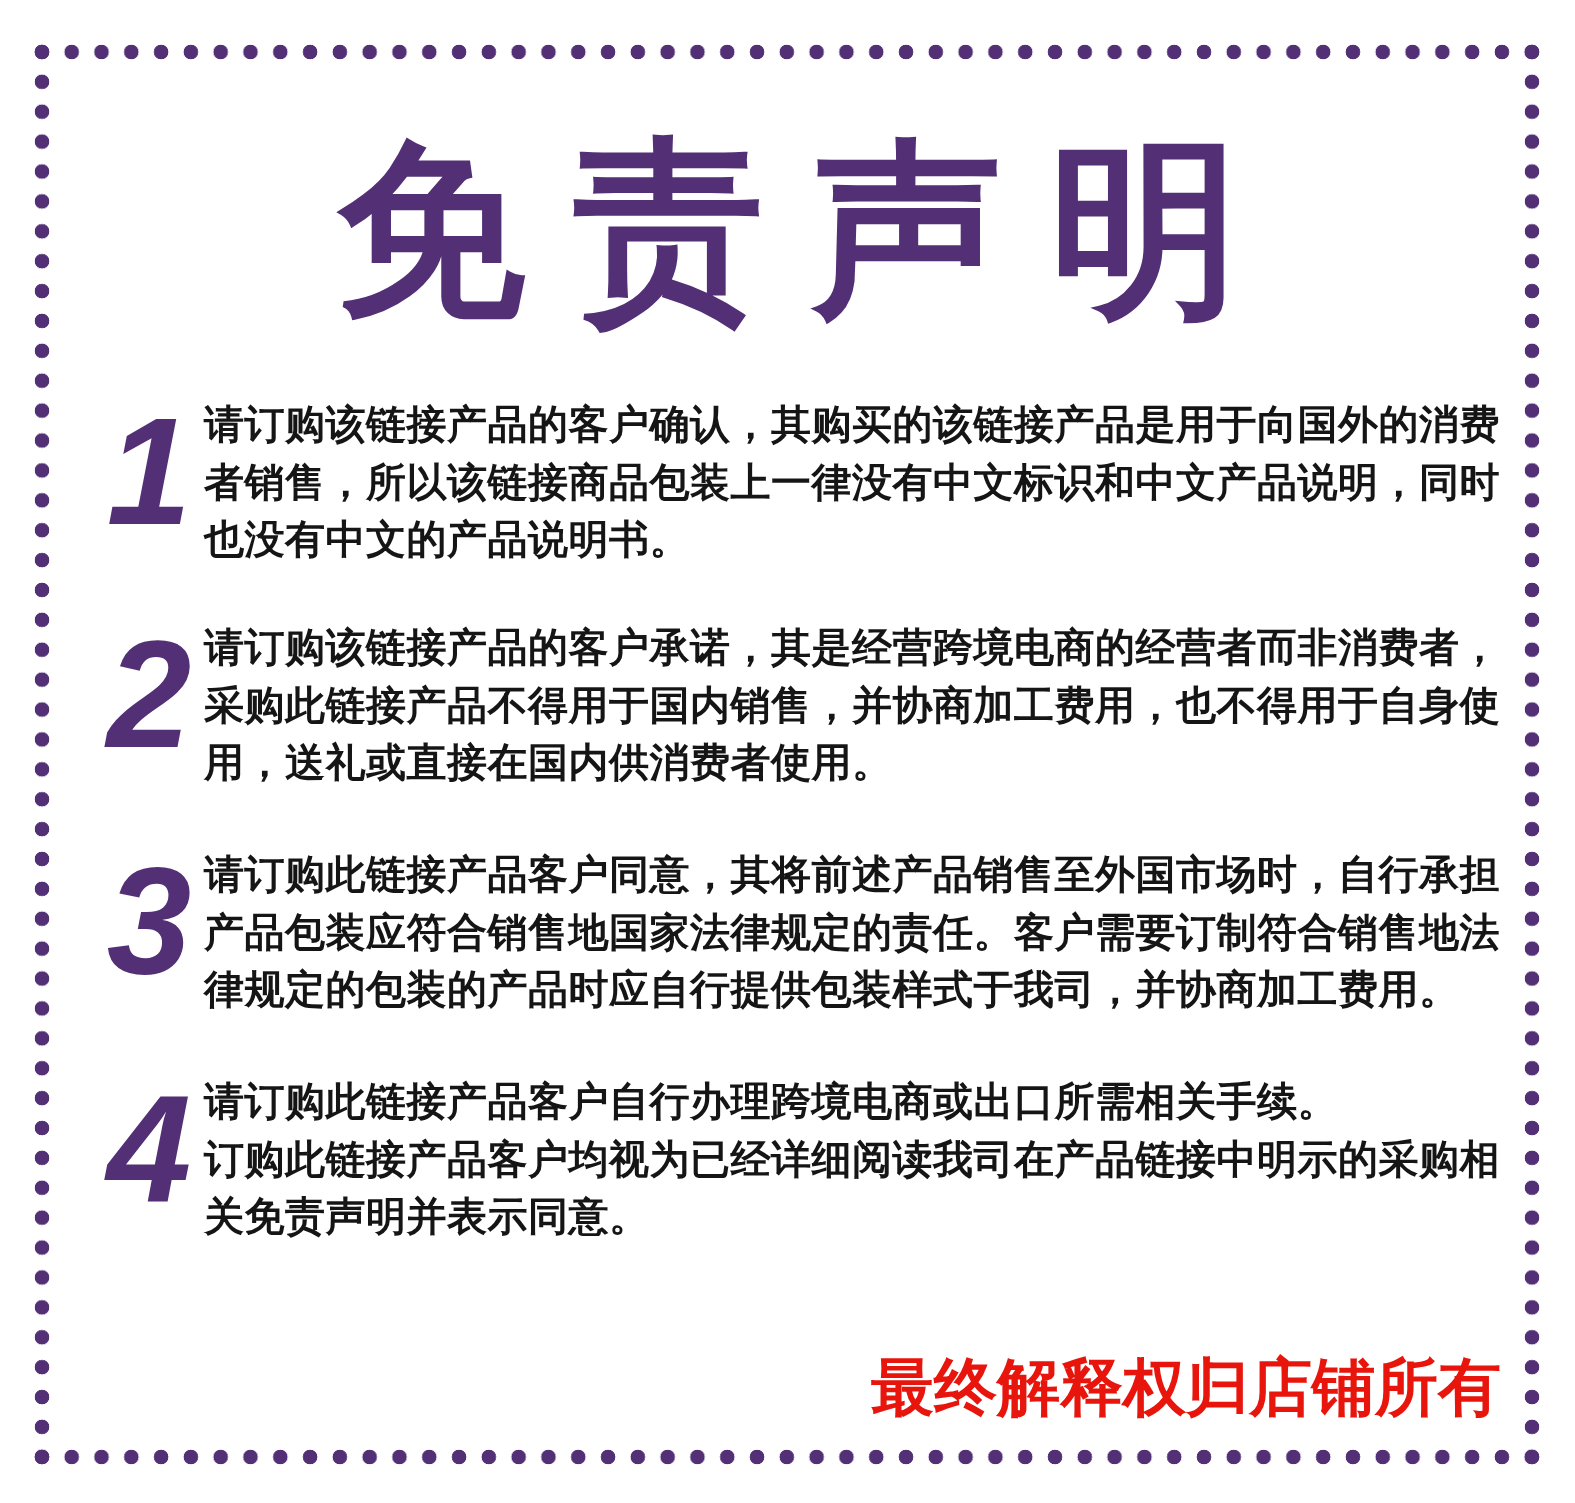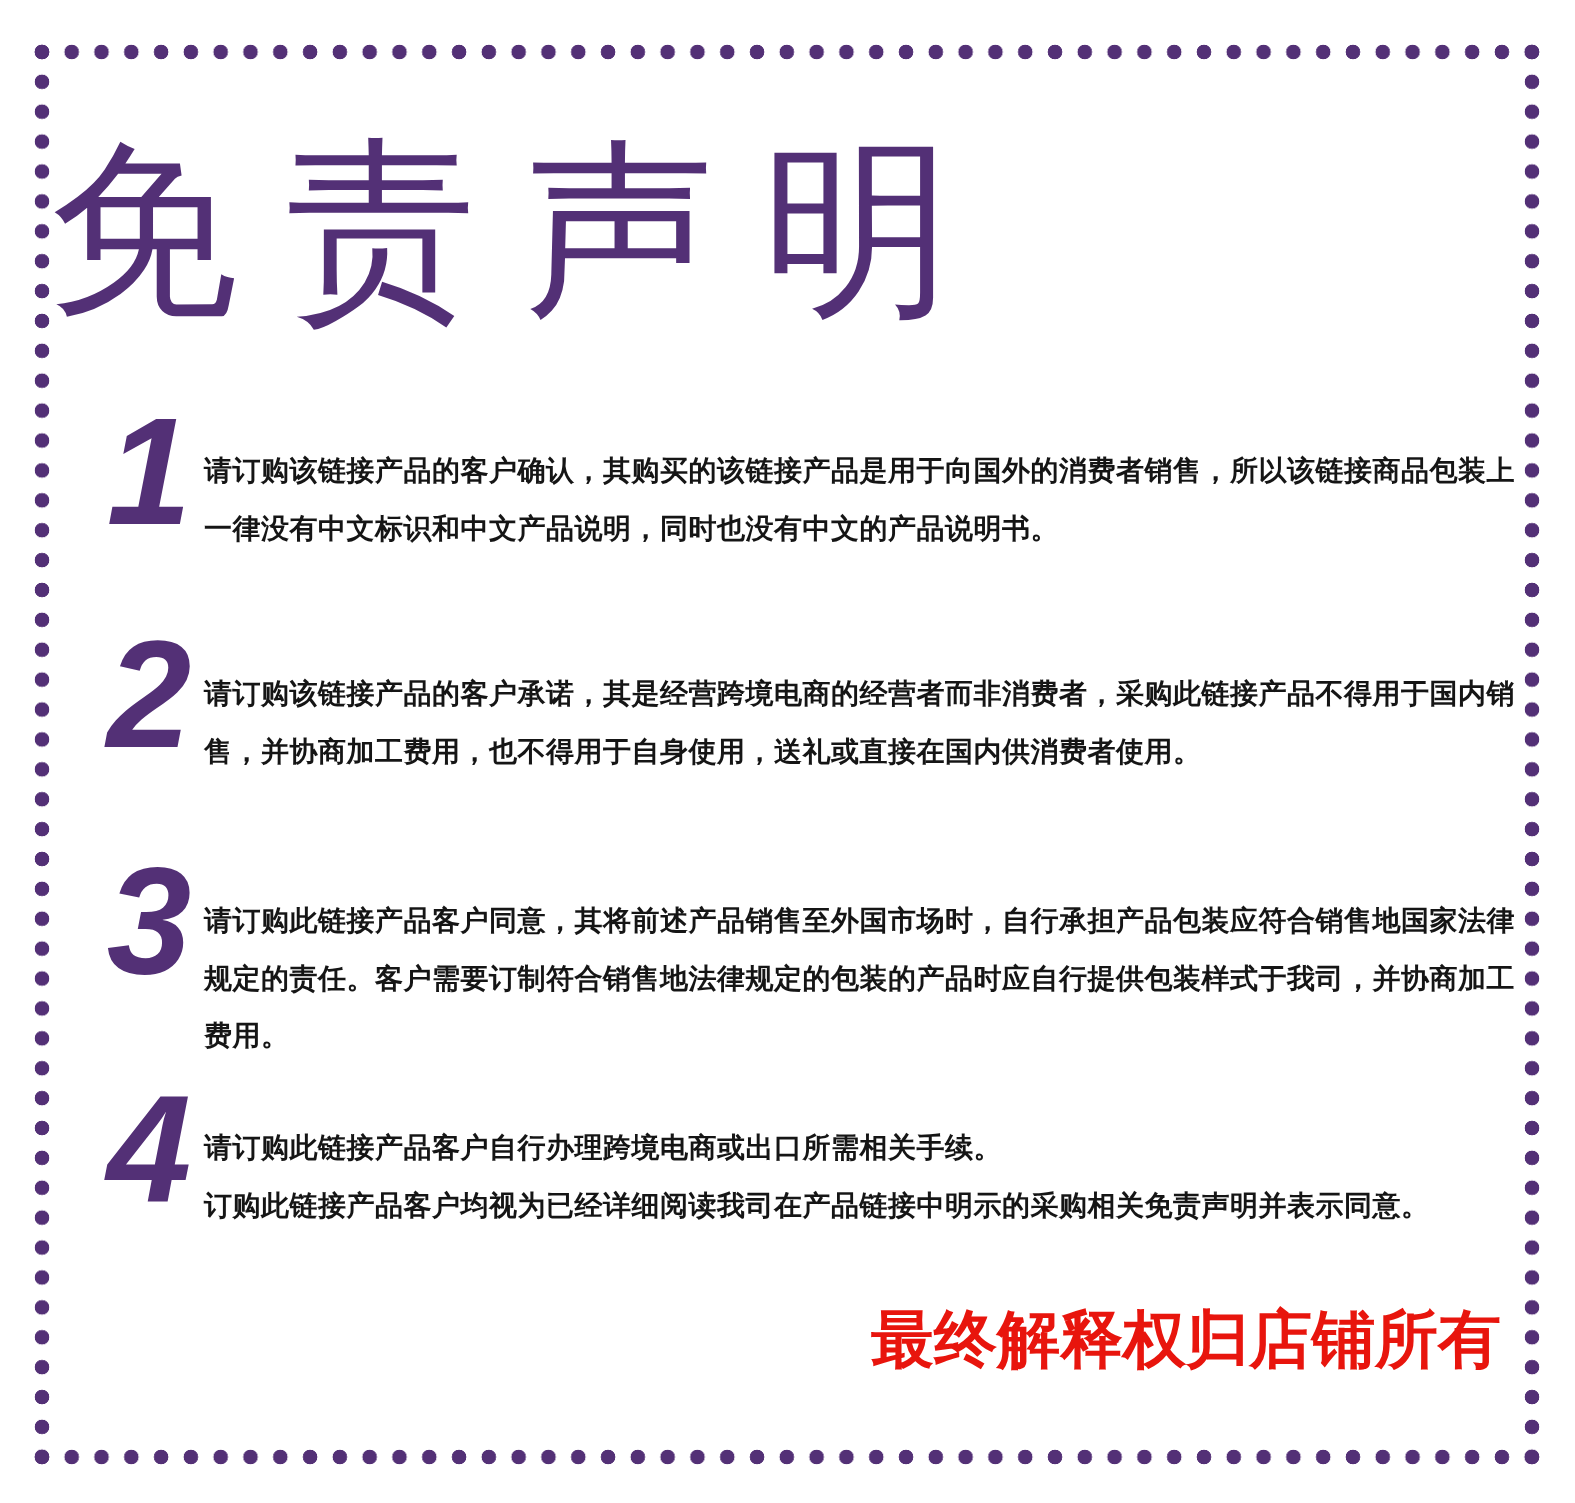--- a/index.html
+++ b/index.html
@@ -46,24 +46,24 @@
   }
   .dots-left  { left: 28px; }
   .dots-right { left: 1518px; }
 
   
   .title {
     position: absolute;
     top: 130px;
     left: 0;
     width: 100%;
-    text-align: left;
+    text-align: center;
     font-size: 190px;
     line-height: 200px;
-    font-weight: normal;
+    font-weight: bold;
     color: var(--purple);
     letter-spacing: 48px;
     text-indent: 48px;
     white-space: nowrap;
   }
 
   
   .item {
     position: absolute;
     left: 98px;
@@ -81,33 +81,32 @@
     line-height: 118px;
     font-weight: bold;
     font-style: italic;
     color: var(--purple);
     text-align: center;
     margin-top: 16px;
   }
   .item-text {
     flex: 1 1 auto;
     padding-left: 4px;
-    font-size: 28px;
+    font-size: 40px;
     line-height: 57.5px;
     font-weight: bold;
     color: var(--ink);
     white-space: pre-line;
     letter-spacing: 0.5px;
-    margin-top: 46px;
   }
 
   
   .footer-note {
     position: absolute;
-    top: 1308px;
+    top: 1356px;
     right: 74px;
     font-size: 63px;
     line-height: 63px;
     font-weight: bold;
     color: var(--red);
     white-space: nowrap;
   }
 </style>
 </head>
 <body>

